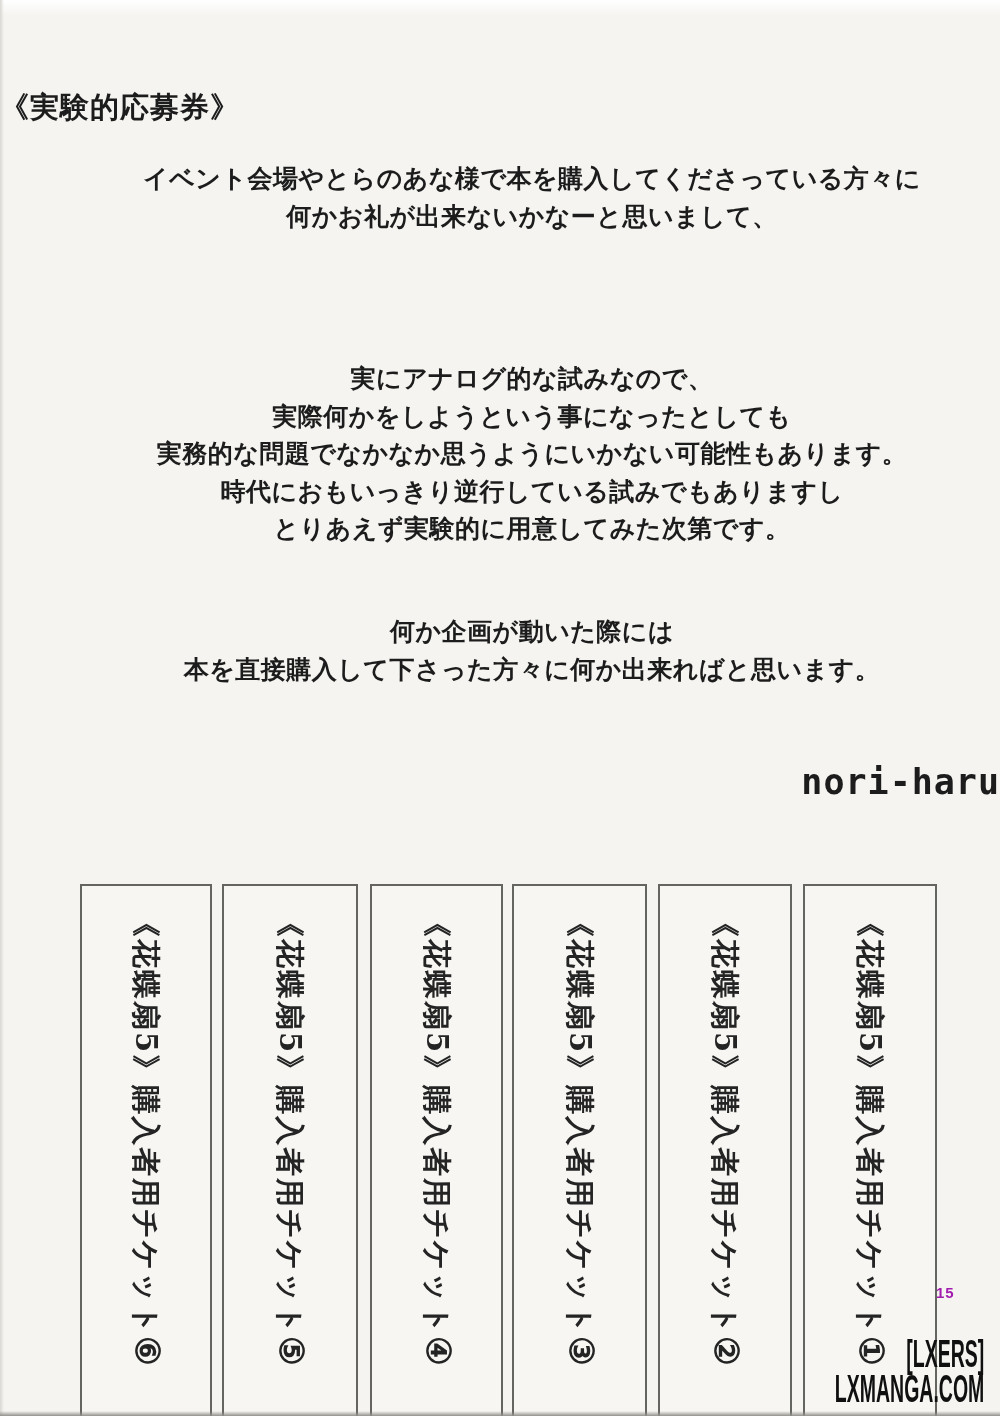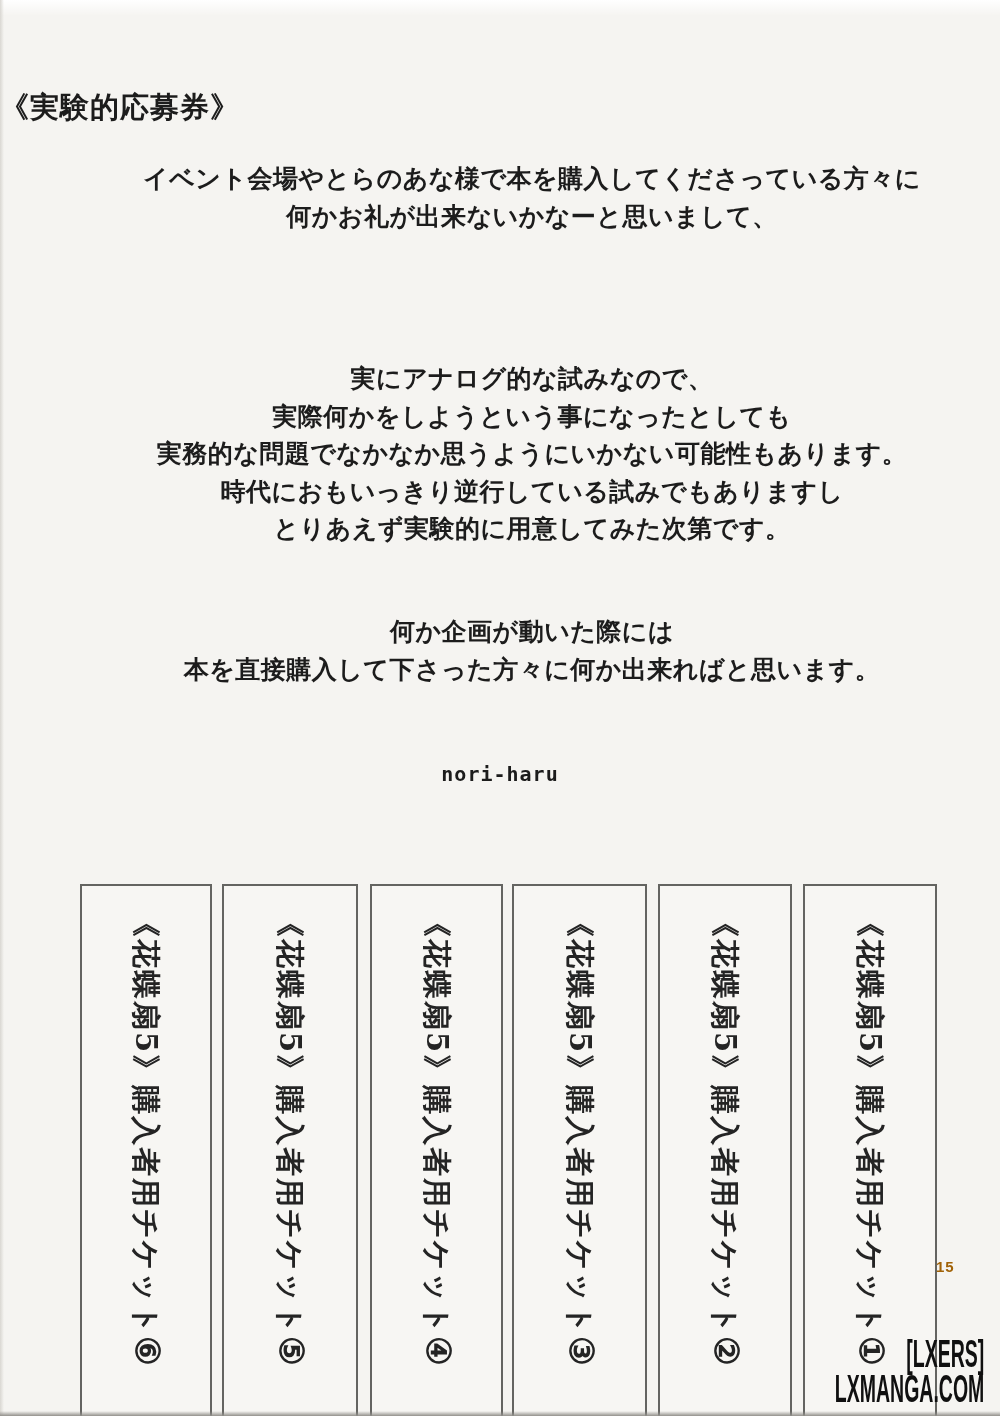--- a/index.html
+++ b/index.html
@@ -31,23 +31,23 @@
     line-height:37.5px;
     letter-spacing:0.5px;
     padding-left:32px;
   }
   .para-1{top:160px;}
   .para-2{top:360px;}
   .para-3{top:613px;}
 
   .signature{
     position:absolute;top:762px;left:0;width:100%;
-    text-align:center;
+    text-align:right;
     font-family:"DejaVu Sans Mono",monospace;
-    font-size:20px;font-weight:bold;
+    font-size:35px;font-weight:bold;
     letter-spacing:1px;
   }
 
   .ticket{
     position:absolute;top:884px;height:532px;
     border:2px solid #646461;border-bottom:none;
     box-sizing:border-box;
     background:#f7f6f3;
     display:flex;justify-content:center;
   }
@@ -63,22 +63,22 @@
     font-family:"DejaVu Serif",serif;
     font-size:29px;font-weight:bold;
     letter-spacing:2px;
     margin-top:22px;
     color:#242424;
     white-space:nowrap;
   }
   .ticket-number{font-size:33px;letter-spacing:0;}
 
   .page-number{
-    position:absolute;top:1258px;left:936px;
-    font-size:15px;font-weight:600;color:#a16207;
+    position:absolute;top:1284px;left:936px;
+    font-size:15px;font-weight:600;color:#a21caf;
     letter-spacing:1px;
   }
   .watermark{
     position:absolute;right:16px;bottom:10px;
     text-align:right;
     font-weight:bold;
     font-size:26px;
     line-height:23px;
     color:#101010;
     transform:scale(0.75,1.5);

